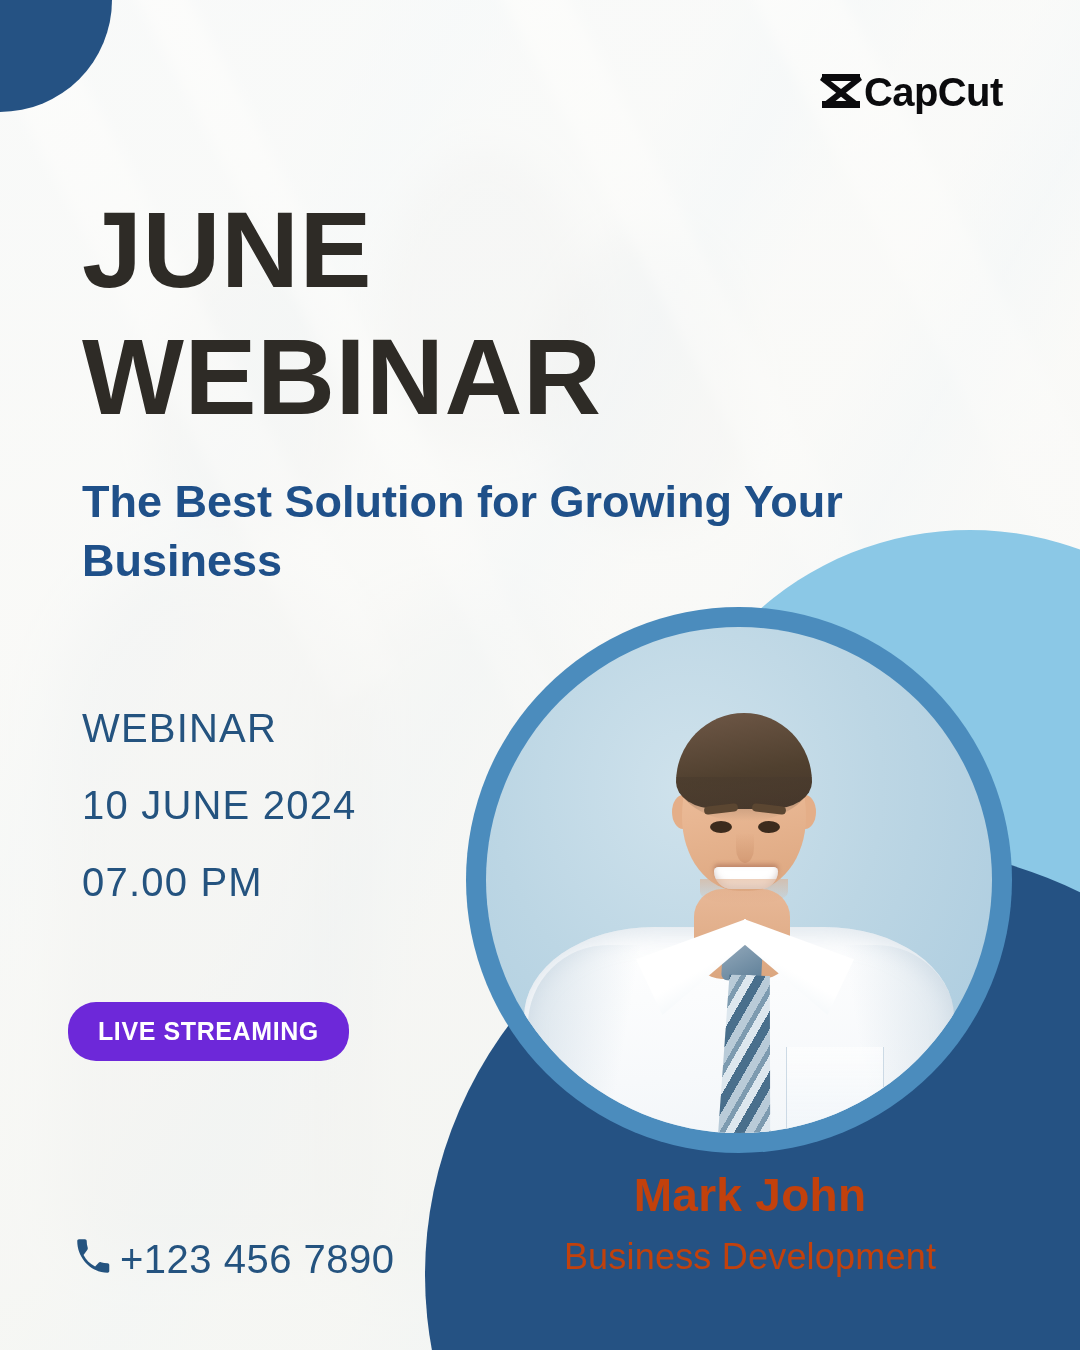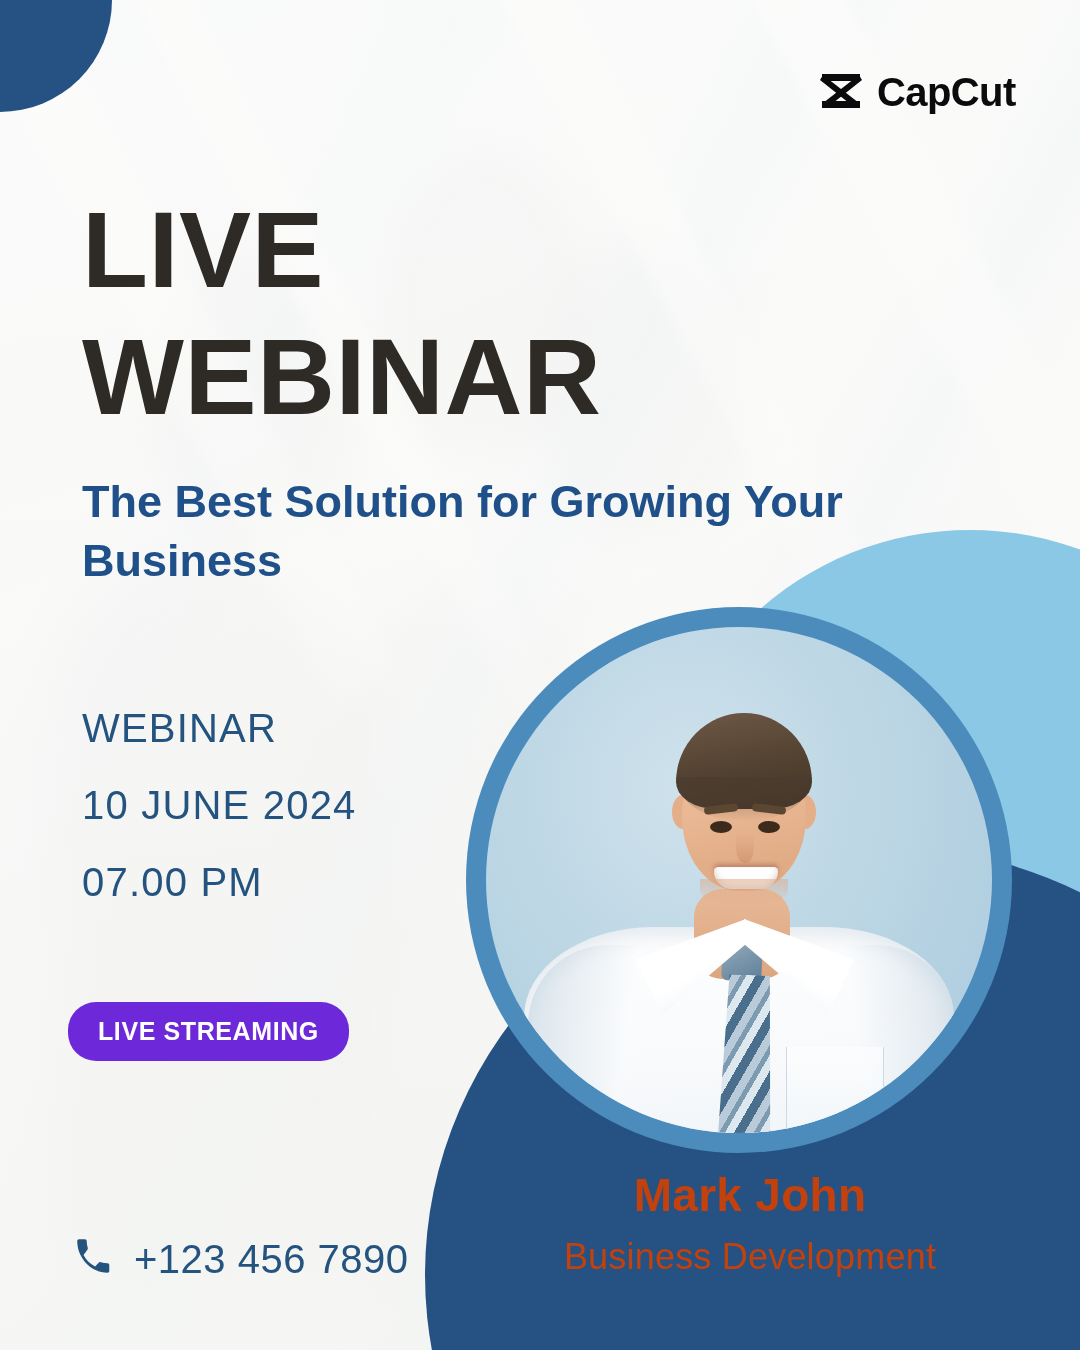--- a/index.html
+++ b/index.html
@@ -191,21 +191,20 @@
     background: linear-gradient(180deg, rgba(222,170,134,.55), rgba(222,170,134,0));
     border-radius: 0 0 50% 50%;
   }
 
   
   .logo {
     position: absolute;
     left: 818px; top: 70px;
     display: flex;
     align-items: center;
-    gap: 13px;
   }
   .logo-text {
     font-size: 40px;
     font-weight: 700;
     color: #0b0b0d;
     letter-spacing: -0.6px;
   }
 
   
   .headline {
@@ -250,21 +249,21 @@
     letter-spacing: 0.6px;
     padding: 15px 30px;
     border-radius: 28px;
     display: inline-block;
   }
   .phone-row {
     position: absolute;
     left: 72px; top: 1236px;
     display: flex;
     align-items: center;
-    gap: 20px;
+    gap: 6px;
   }
   .phone-number {
     font-size: 40px;
     font-weight: 400;
     color: #24537f;
     letter-spacing: 0.5px;
   }
 
   .speaker {
     position: absolute;
@@ -341,21 +340,21 @@
         <path d="M4 3 H42 V10 H4 Z" fill="#0b0b0d"></path>
         <path d="M4 30 H42 V37 H4 Z" fill="#0b0b0d"></path>
         <path d="M5 4 L41 32 L36 36 L2 9 Z" fill="#0b0b0d"></path>
         <path d="M41 4 L5 32 L10 36 L44 9 Z" fill="#0b0b0d"></path>
       </svg>
     </span>
     <span class="logo-text">CapCut</span>
   </div>
 
   <h1 class="headline">
-    <span>LIVE</span>
+    <span>JUNE</span>
     <span>WEBINAR</span>
   </h1>
 
   <p class="subhead">The Best Solution for Growing Your Business</p>
 
   <div class="datetime">
     <div>WEBINAR</div>
     <div>10 JUNE 2024</div>
     <div>07.00 PM</div>
   </div>

